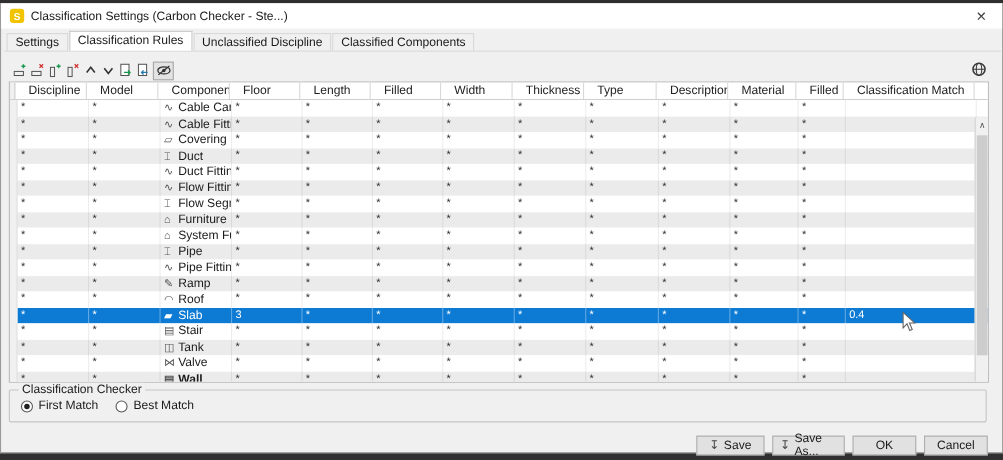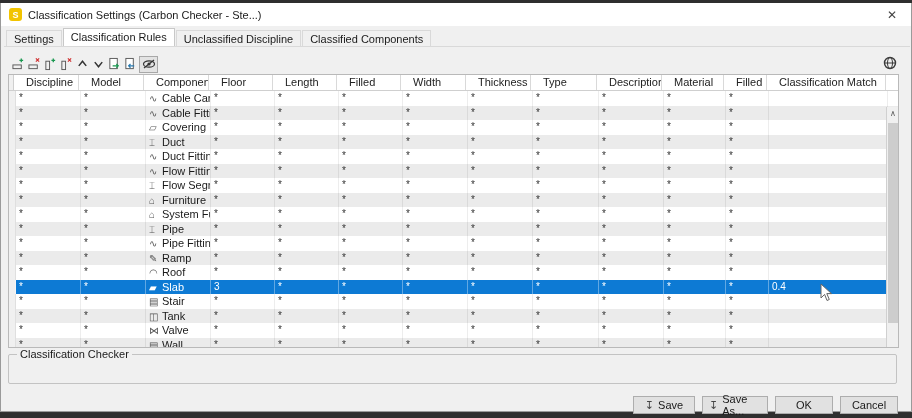--- a/index.html
+++ b/index.html
@@ -435,21 +435,21 @@
             <div class="cell" style="width: 66px;">*</div>
             <div class="cell" style="width: 65px;">*</div>
             <div class="cell" style="width: 62px;">*</div>
             <div class="cell" style="width: 43px;">*</div>
             <div class="cell" style="width: 119px;"></div>
           </div>
           <div class="row alt">
             <div class="cell rowhdr"></div>
             <div class="cell" style="width: 65px;">*</div>
             <div class="cell" style="width: 65px;">*</div>
-            <div class="cell" style="width: 65px;"><span class="comp-icon">▤</span><span class="comp-label">Wall</span></div>
+            <div class="cell" style="width: 65px; font-weight: bold;"><span class="comp-icon">▤</span><span class="comp-label">Wall</span></div>
             <div class="cell" style="width: 64px;">*</div>
             <div class="cell" style="width: 64px;">*</div>
             <div class="cell" style="width: 64px;">*</div>
             <div class="cell" style="width: 65px;">*</div>
             <div class="cell" style="width: 65px;">*</div>
             <div class="cell" style="width: 66px;">*</div>
             <div class="cell" style="width: 65px;">*</div>
             <div class="cell" style="width: 62px;">*</div>
             <div class="cell" style="width: 43px;">*</div>
             <div class="cell" style="width: 119px;"></div>
@@ -457,20 +457,30 @@
           <div class="vscroll">
           <div class="varrow" style="top:0;">∧</div>
           <div class="vthumb"></div>
 
         </div>
       </div>
     </div>
 
     <div class="groupbox">
       <div class="legend">Classification Checker</div>
+      <div class="radios">
+          <label class="radio">
+            <span class="rdot on"></span>
+            <span>First Match</span>
+          </label>
+          <label class="radio">
+            <span class="rdot"></span>
+            <span>Best Match</span>
+          </label>
+        </div>
     </div>
 
     <div id="footer-btns">
         <div class="btn" style="left: 632px; width: 62px;">
           <span class="bicon">↧</span>
           <span>Save</span>
         </div>
         <div class="btn" style="left: 701px; width: 66px;">
           <span class="bicon">↧</span>
           <span>Save As...</span>

